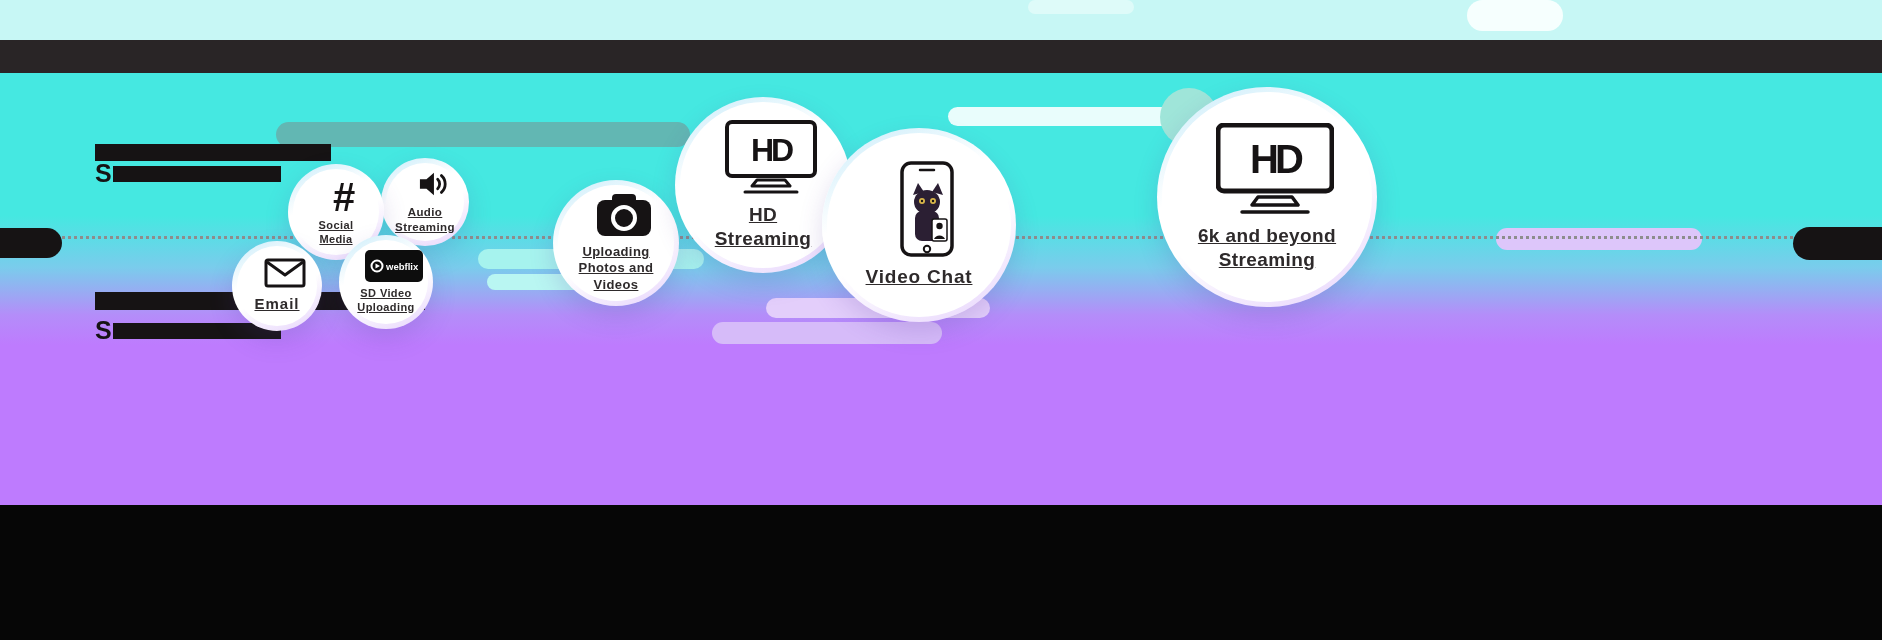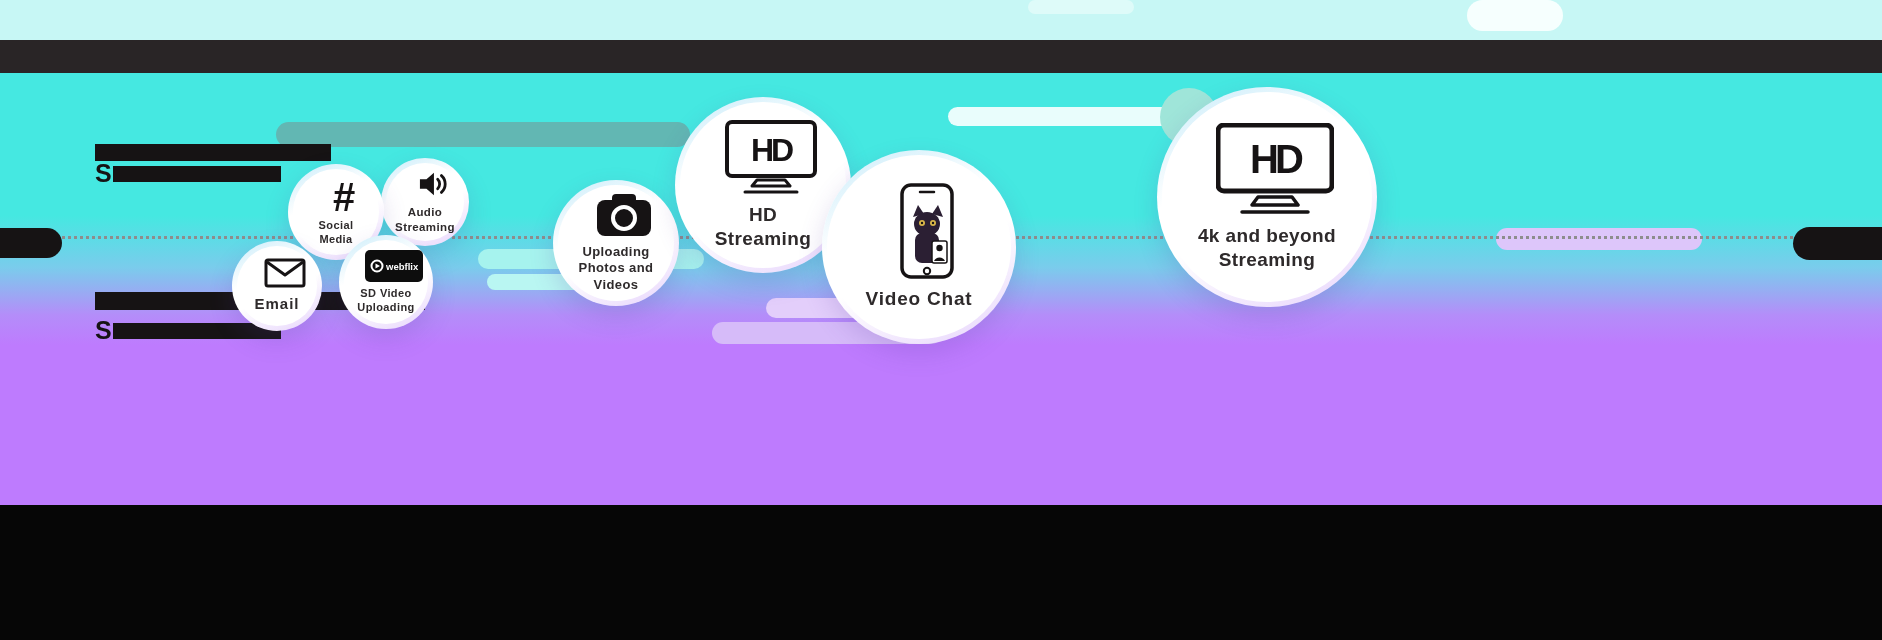--- a/index.html
+++ b/index.html
@@ -35,21 +35,21 @@
   .bubble{
     position:absolute;border-radius:50%;
     background:linear-gradient(155deg,#c9ecfa 0%,#ffffff 38%,#ffffff 55%,#e6d3fc 100%);
     box-shadow:0 10px 25px rgba(90,60,160,0.18);
   }
   .bubble-inner{
     position:absolute;inset:5px;border-radius:50%;background:#ffffff;
     display:flex;flex-direction:column;align-items:center;justify-content:center;
     text-align:center;gap:7px;
   }
-  .bubble-label{color:#2e2a2b;letter-spacing:.4px;line-height:1.25;font-weight:600;}
+  .bubble-label{color:#2e2a2b;letter-spacing:.4px;line-height:1.25;font-weight:600;text-decoration:underline;}
   .b-email  .bubble-label{font-size:15px;letter-spacing:1px;}
   .b-social .bubble-label{font-size:11px;width:60px;}
   .b-audio  .bubble-label{font-size:11.5px;width:66px;font-weight:700;}
   .b-sd     .bubble-label{font-size:11px;width:78px;font-weight:800;}
   .b-upload .bubble-label{font-size:13px;width:114px;font-weight:800;}
   .b-hd     .bubble-label{font-size:19px;width:110px;}
   .b-video  .bubble-label{font-size:19px;letter-spacing:.8px;}
   .b-fourk  .bubble-label{font-size:19px;width:160px;}
 
   .hash-glyph{font-size:40px;font-weight:800;color:#161314;line-height:1;}
@@ -160,21 +160,21 @@
           <rect x="2" y="2" width="88" height="54" rx="5" fill="#ffffff" stroke="#161314" stroke-width="4"></rect>
           <text x="46" y="41" text-anchor="middle" font-size="32" font-weight="800" letter-spacing="-3" fill="#161314">HD</text>
           <path d="M32 60 L60 60 L65 66 L27 66 Z" fill="none" stroke="#161314" stroke-width="3" stroke-linejoin="round"></path>
           <line x1="20" y1="72" x2="72" y2="72" stroke="#161314" stroke-width="3" stroke-linecap="round"></line>
         </svg>
       </span>
       <div class="bubble-label">HD Streaming</div>
     </div>
   </div>
 
-  <div class="bubble b-video" style="left:822px;top:150px;width:194px;height:194px;">
+  <div class="bubble b-video" style="left:822px;top:128px;width:194px;height:194px;">
     <div class="bubble-inner" style="gap:8px;">
       <span class="icon">
         <svg width="54" height="96" viewBox="0 0 54 96">
           <rect x="2" y="2" width="50" height="92" rx="9" fill="#ffffff" stroke="#161314" stroke-width="3.5"></rect>
           <line x1="20" y1="9" x2="34" y2="9" stroke="#161314" stroke-width="2.5" stroke-linecap="round"></line>
           <polygon points="13,34 18,22 24,31" fill="#2b1f33"></polygon>
           <polygon points="32,31 38,22 43,34" fill="#2b1f33"></polygon>
           <ellipse cx="27" cy="41" rx="13" ry="12" fill="#2b1f33"></ellipse>
           <circle cx="22" cy="40" r="3" fill="#d9b64a"></circle>
           <circle cx="33" cy="40" r="3" fill="#d9b64a"></circle>
@@ -194,17 +194,17 @@
   <div class="bubble b-fourk" style="left:1157px;top:87px;width:220px;height:220px;">
     <div class="bubble-inner">
       <span class="icon">
         <svg width="118" height="94" viewBox="0 0 118 94">
           <rect x="2" y="2" width="114" height="66" rx="6" fill="#ffffff" stroke="#161314" stroke-width="5"></rect>
           <text x="59" y="50" text-anchor="middle" font-size="40" font-weight="800" letter-spacing="-4" fill="#161314">HD</text>
           <path d="M42 74 L76 74 L82 82 L36 82 Z" fill="none" stroke="#161314" stroke-width="3.5" stroke-linejoin="round"></path>
           <line x1="26" y1="89" x2="92" y2="89" stroke="#161314" stroke-width="3.5" stroke-linecap="round"></line>
         </svg>
       </span>
-      <div class="bubble-label">4k and beyond Streaming</div>
+      <div class="bubble-label">6k and beyond Streaming</div>
     </div>
   </div>
 
 </div>
 
 </body></html>

